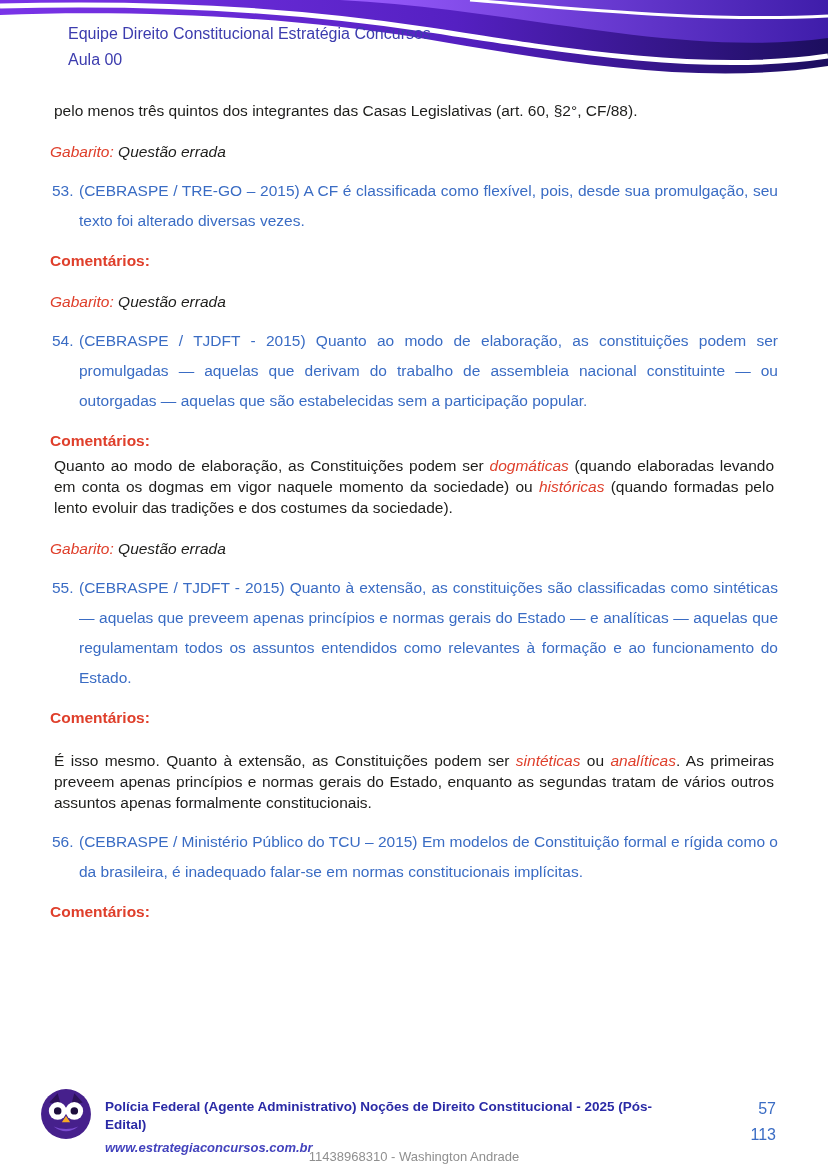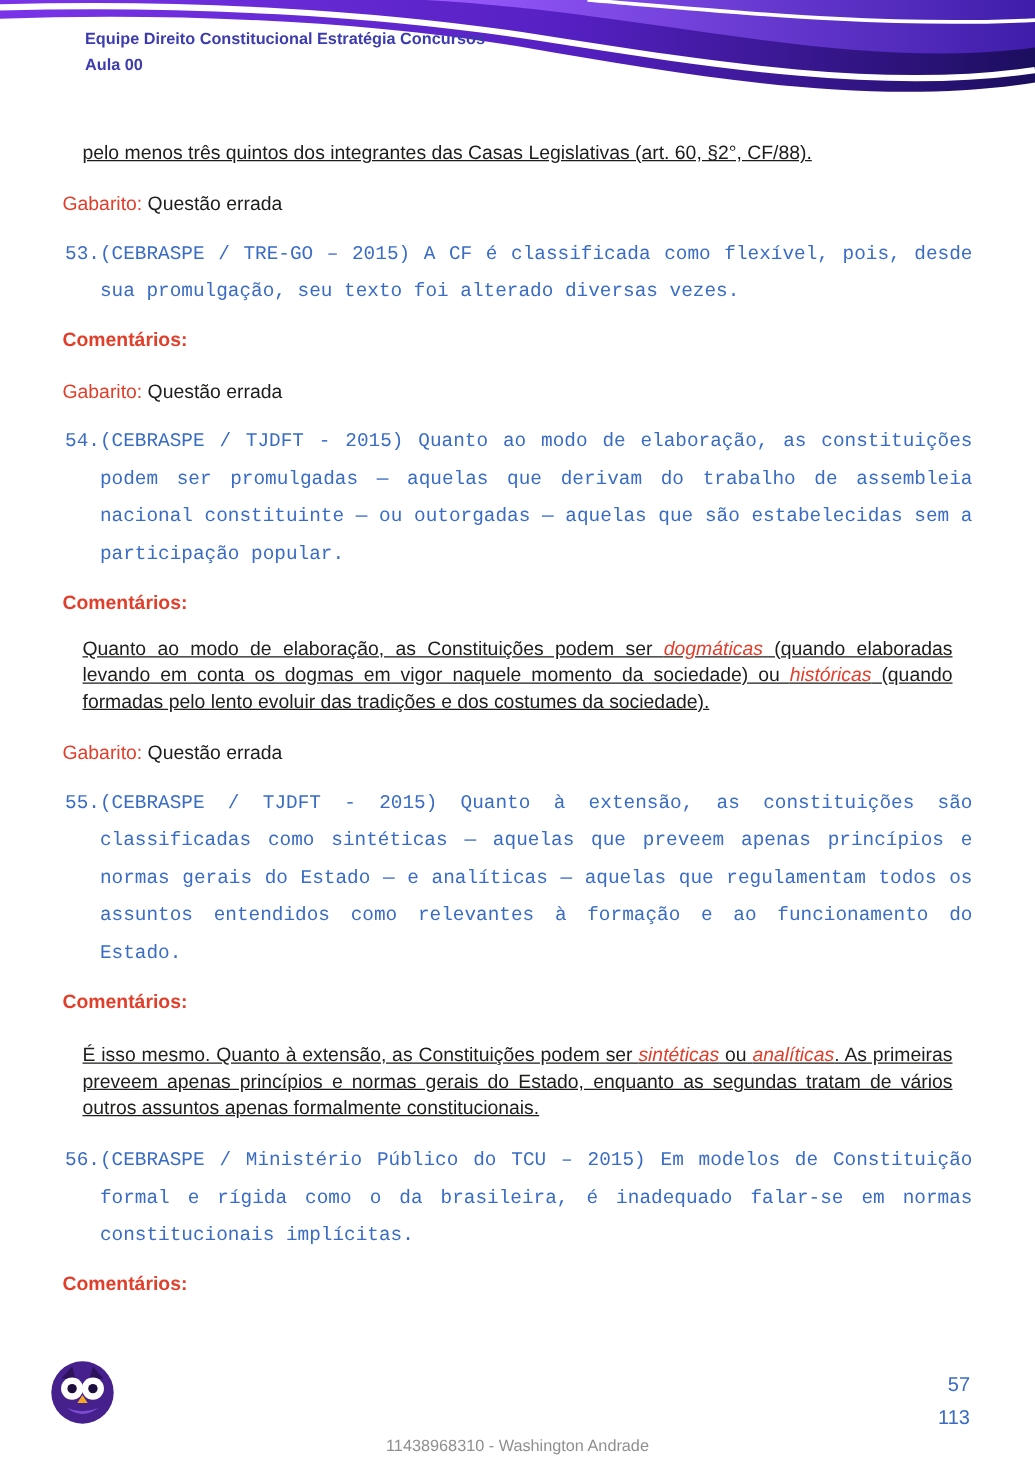--- a/index.html
+++ b/index.html
@@ -17,44 +17,43 @@
     margin:0 auto;
     background:#ffffff;
     font-family:"Liberation Sans",sans-serif;
     overflow:hidden;
   }
   
   .banner{position:absolute;top:0;left:0;width:828px;height:96px;}
   .banner svg{position:absolute;top:0;left:0;display:block;}
   .header-text{
     position:absolute;top:21px;left:68px;
-    color:var(--hdr);font-size:13px;font-weight:bold;line-height:1.6;
+    color:var(--hdr);font-size:16px;font-weight:normal;line-height:1.6;
   }
   
   .content{
     position:absolute;top:96px;left:50px;width:728px;
     font-size:15.5px;color:var(--ink);
   }
   .para{
-    margin:16px;line-height:21px;text-align:justify;text-decoration:underline;
+    margin:4px;line-height:21px;text-align:justify;
   }
   .gabarito{
-    margin:20px 0 14px 0;line-height:21px;
+    margin:20px 0 14px 0;line-height:21px;font-style:italic;
   }
   .gabarito .g-label{color:var(--red);}
   .label-line{
     color:var(--red);margin:14px 0 7px 0;line-height:21px;font-weight:bold;
   }
   .label-line.tight{margin-bottom:1px;}
   .label-line.wide{margin-bottom:22px;}
   .question{
     display:flex;margin:14px 0 8px 0;
     color:var(--blue);line-height:30px;text-align:justify;
     padding-left:2px;
-    font-family:Liberation Mono, monospace;
   }
   .q-num{flex:0 0 27px;}
   .q-text{flex:1;}
   .seg-r{color:var(--red);}
   .seg-ri{color:var(--red);font-style:italic;}
   
   .footer{
     position:absolute;left:0;top:1090px;width:828px;height:60px;
   }
   .owl-logo{position:absolute;left:40px;top:-2px;width:52px;height:52px;}
@@ -139,20 +138,24 @@
         <path d="M9 14 L17 5 L20 16 Z" fill="#2d1259"></path>
         <path d="M41 14 L33 5 L30 16 Z" fill="#2d1259"></path>
         <circle cx="17" cy="22" r="8.5" fill="#ffffff"></circle>
         <circle cx="33" cy="22" r="8.5" fill="#ffffff"></circle>
         <circle cx="17" cy="22" r="3.6" fill="#1d0e3d"></circle>
         <circle cx="33" cy="22" r="3.6" fill="#1d0e3d"></circle>
         <path d="M25 27 L21 33 L29 33 Z" fill="#f7a823"></path>
         <path d="M13 37 Q25 46 37 37 Q25 42 13 37" fill="#7b4bd0"></path>
       </svg>
     </div>
+    <div class="footer-mid">
+      <div class="course-title">Polícia Federal (Agente Administrativo) Noções de Direito Constitucional - 2025 (Pós-Edital)</div>
+      <div class="website">www.estrategiaconcursos.com.br</div>
+    </div>
     <div class="page-nums">
       <div>57</div>
       <div>113</div>
     </div>
   </div>
 
   <div class="watermark">11438968310 - Washington Andrade</div>
 
 </div>
 

